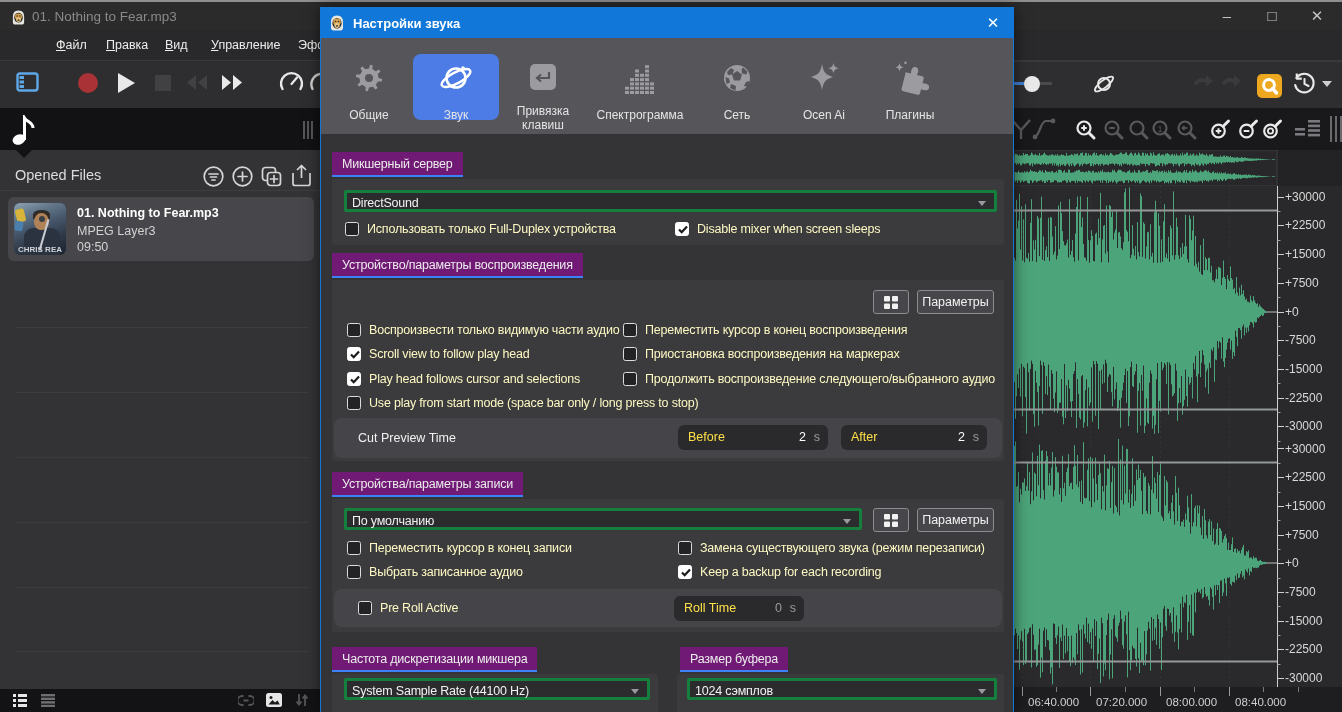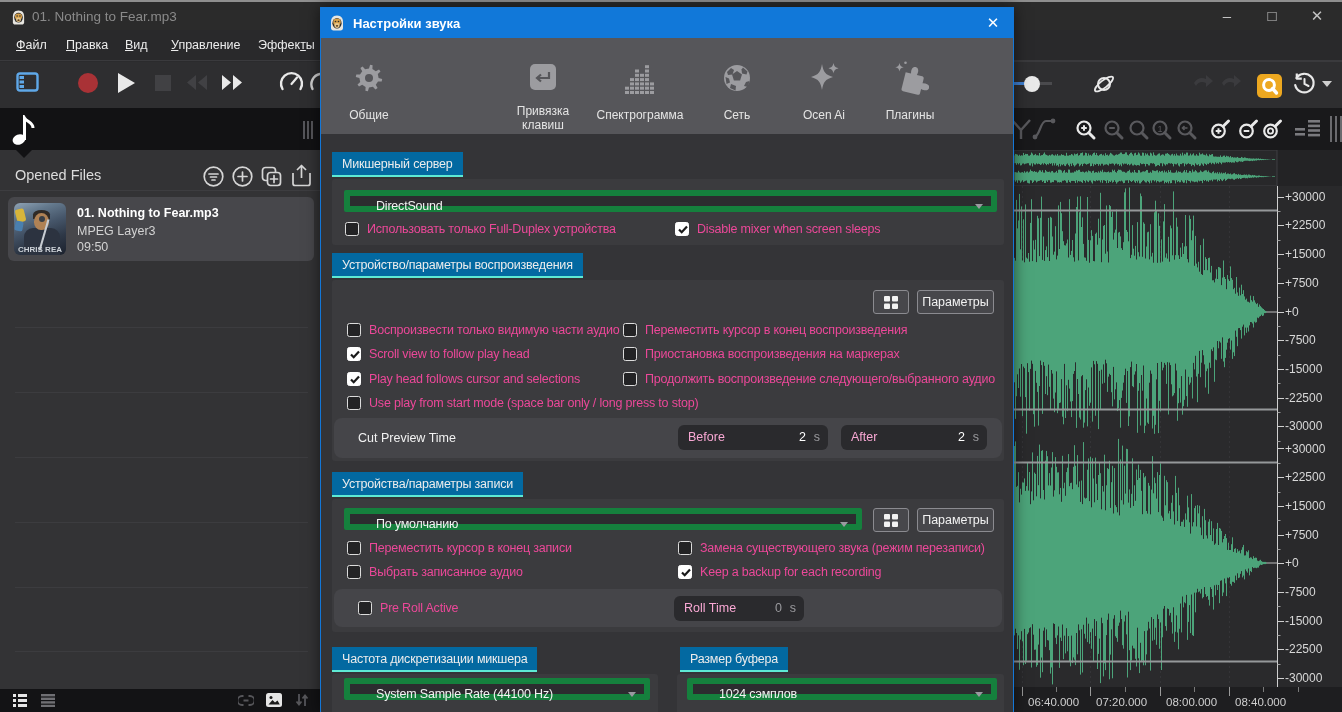--- a/index.html
+++ b/index.html
@@ -4,21 +4,21 @@
 html,body{width:1342px;height:712px;overflow:hidden;background:#2a2a2c;}
 body{font-family:"Liberation Sans",sans-serif;}
 .abs{position:absolute;}
 #stage{position:relative;width:1342px;height:712px;background:#2b2b2d;}
 
 #topedge{left:0;top:0;width:1342px;height:2px;background:#8f8f8f;}
 #titlebar{left:0;top:2px;width:1342px;height:28px;background:#2b2b2b;}
 #titlebar .title{position:absolute;left:32px;top:7px;font-size:13.5px;color:#8a8a8a;}
 .winbtn{position:absolute;top:0;width:30px;height:28px;color:#c3c3c3;font-size:15px;text-align:center;line-height:28px;}
 #menubar{left:0;top:30px;width:1342px;height:31px;background:#29292b;border-bottom:1px solid #3a3a3d;}
-#menubar span{position:absolute;top:8px;font-size:12.5px;color:#ececec;}
+#menubar span{position:absolute;top:8px;font-size:12.5px;color:#ececec;margin-left:40px;}
 #toolbar{left:0;top:62px;width:1342px;height:46px;background:#2e2e30;}
 
 #lp-top{left:0;top:108px;width:320px;height:42px;background:#121214;}
 #lpanel{left:0;top:150px;width:320px;height:539px;background:#333335;}
 #lp-note-notch{left:16px;top:150px;width:0;height:0;border-left:8px solid transparent;border-right:8px solid transparent;border-top:8px solid #121214;}
 #openedfiles{left:15px;top:167px;font-size:14.5px;color:#dcdcdc;}
 #lp-sep{left:0px;top:190px;width:320px;height:1px;background:#3d3d40;}
 #fileitem{left:8px;top:197px;width:306px;height:64px;background:#47474b;border-radius:6px;}
 #albumart{left:14px;top:203px;width:52px;height:52px;border-radius:6px;overflow:hidden;background:linear-gradient(160deg,#8fa3b5 0%,#63788c 22%,#46566a 45%,#2e3847 70%,#1c222e 100%);}
 #albumart .face{position:absolute;left:20px;top:10px;width:15px;height:17px;border-radius:50% 50% 46% 46%;background:#b08255;}
@@ -42,34 +42,34 @@
 #dlg{left:320px;top:7px;width:694px;height:705px;background:#343437;border:1px solid #1377d8;border-bottom:none;box-shadow:0 0 14px rgba(0,0,0,0.55);overflow:hidden;}
 #dlg-title{position:absolute;left:0;top:0;width:100%;height:30px;background:#1178d9;}
 #dlg-title .t{position:absolute;left:32px;top:8px;font-size:13px;color:#fff;font-weight:bold;}
 #dlg-x{position:absolute;right:0px;top:0px;width:40px;height:30px;color:#fff;font-size:15px;text-align:center;line-height:29px;}
 #tabstrip{position:absolute;left:0;top:30px;width:100%;height:96px;background:#56565a;}
 .tab{position:absolute;top:16px;width:86px;height:66px;text-align:center;}
 .tab .lbl{position:absolute;top:54px;width:100%;font-size:12px;color:#e4e4e4;line-height:14px;}
 .tab.sel{background:#4d7ce6;border-radius:8px;}
 .tab svg{position:absolute;left:50%;top:6px;transform:translateX(-50%);}
 #dlgbody{position:absolute;left:0;top:126px;width:100%;height:579px;background:#343437;}
-.sectab{position:absolute;height:25px;background:#0369a1;border-bottom:2px solid #5eead4;color:#ececec;font-size:12.5px;letter-spacing:-0.2px;line-height:24px;padding:0 10px;}
+.sectab{position:absolute;height:25px;background:#701a75;border-bottom:2px solid #3b82f6;color:#ececec;font-size:12.5px;letter-spacing:-0.2px;line-height:24px;padding:0 10px;}
 .secbox{position:absolute;left:11px;width:672px;background:#3b3b3e;border-radius:3px;}
-.dd{position:absolute;height:22px;background:#2c2c2f;border:6px solid #15803d;border-radius:2px;color:#f2f2f2;font-size:12.5px;letter-spacing:-0.2px;line-height:20px;padding-left:26px;}
+.dd{position:absolute;height:22px;background:#2c2c2f;border:3px solid #15803d;border-radius:2px;color:#f2f2f2;font-size:12.5px;letter-spacing:-0.2px;line-height:20px;padding-left:5px;}
 .dd .arr{position:absolute;right:8px;top:8px;width:0;height:0;border-left:4.5px solid transparent;border-right:4.5px solid transparent;border-top:5px solid #9a9aa0;}
 .btn{position:absolute;height:24px;background:#47474b;border:1px solid #8b8b90;border-radius:3px;color:#f2f2f2;font-size:12.5px;text-align:center;line-height:22px;}
 .cbrow{position:absolute;height:14px;}
 .cb{position:absolute;left:0;top:0;width:13.5px;height:13.5px;border:1.7px solid #dcdcdc;border-radius:2.5px;background:#232325;}
 .cb.on{background:#fff;border-color:#fff;}
 .cb.on svg{position:absolute;left:0.5px;top:1px;}
-.cbl{position:absolute;left:22px;top:0px;font-size:12.5px;letter-spacing:-0.2px;color:#ec4899;white-space:nowrap;}
+.cbl{position:absolute;left:22px;top:0px;font-size:12.5px;letter-spacing:-0.2px;color:#fef9c3;white-space:nowrap;}
 .innerbox{position:absolute;left:13px;width:668px;background:#454549;border-radius:8px;}
 .ibl{position:absolute;font-size:12.5px;color:#f2f2f2;}
 .inp{position:absolute;height:25px;background:#2a2a2d;border-radius:6px;font-size:12.5px;}
-.inp .ph{position:absolute;left:10px;top:5px;color:#f9a8d4;}
+.inp .ph{position:absolute;left:10px;top:5px;color:#fde047;}
 .inp .val{position:absolute;right:22px;top:5px;color:#fff;}
 .inp .unit{position:absolute;right:8px;top:5px;color:#9a9a9e;font-size:12.5px;}
 svg{display:block;}
 </style></head>
 <body>
 <div id="stage">
 <div class="abs" id="topedge"></div>
 <div class="abs" id="titlebar">
  <svg class="abs" style="left:11px;top:8px" width="15" height="15" viewBox="0 0 16 16">
     <path d="M8 0.5 C3.5 0.5 2 3.5 2 7 L2 13 C2 14.5 3 15.5 4.5 15.5 L11.5 15.5 C13 15.5 14 14.5 14 13 L14 7 C14 3.5 12.5 0.5 8 0.5 Z" fill="#e8e6e0"></path>
@@ -390,20 +390,30 @@
         <div id="dlg-x">✕</div>
       </div>
       <div id="tabstrip">
         <div class="tab" style="left:5px;width:86px">
           <svg width="36" height="36" viewBox="0 0 36 36">
     <path d="M19.1 4.8 L21.6 5.3 L21.4 9.0 L24.8 11.2 L28.0 9.4 L29.5 11.6 L26.8 14.1 L27.6 18.0 L31.2 19.1 L30.7 21.6 L27.0 21.4 L24.8 24.8 L26.6 28.0 L24.4 29.5 L21.9 26.8 L18.0 27.6 L16.9 31.2 L14.4 30.7 L14.6 27.0 L11.2 24.8 L8.0 26.6 L6.5 24.4 L9.2 21.9 L8.4 18.0 L4.8 16.9 L5.3 14.4 L9.0 14.6 L11.2 11.2 L9.4 8.0 L11.6 6.5 L14.1 9.2 L18.0 8.4 Z" fill="#9c9ca0"></path>
     <circle cx="18" cy="18" r="4.0" fill="#56565a"></circle>
     </svg>
           <div class="lbl">Общие</div>
         </div>
+        <div class="tab sel" style="left:92px;width:86px">
+          <svg width="38" height="36" viewBox="0 0 38 36">
+    <circle cx="19" cy="18" r="9.5" fill="none" stroke="#ffffff" stroke-width="2.6"></circle>
+    <g transform="rotate(-28 19 18)">
+      <ellipse cx="19" cy="18" rx="16" ry="5.5" fill="none" stroke="#ffffff" stroke-width="2.4"></ellipse>
+    </g>
+    <circle cx="26" cy="8" r="1.8" fill="#ffffff"></circle>
+    </svg>
+          <div class="lbl">Звук</div>
+        </div>
         <div class="tab" style="left:179px;width:86px">
           <svg width="36" height="36" viewBox="0 0 36 36">
     <rect x="5" y="4" width="26" height="26" rx="5" fill="#9c9ca0"></rect>
     <path d="M24 12 L24 18 L13 18 M16 14.5 L12 18 L16 21.5" stroke="#56565a" stroke-width="2.2" fill="none"></path>
     </svg>
           <div class="lbl" style="top:50px">Привязка<br>клавиш</div>
         </div>
         <div class="tab" style="left:264px;width:110px">
           <svg width="34" height="36" viewBox="0 0 34 36">
             <g transform="translate(0,1)">

